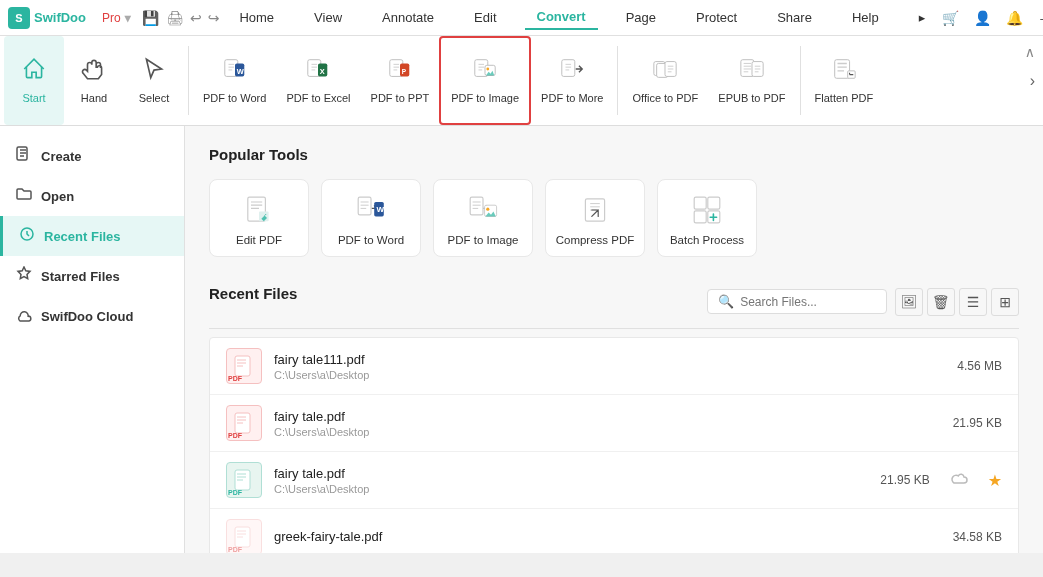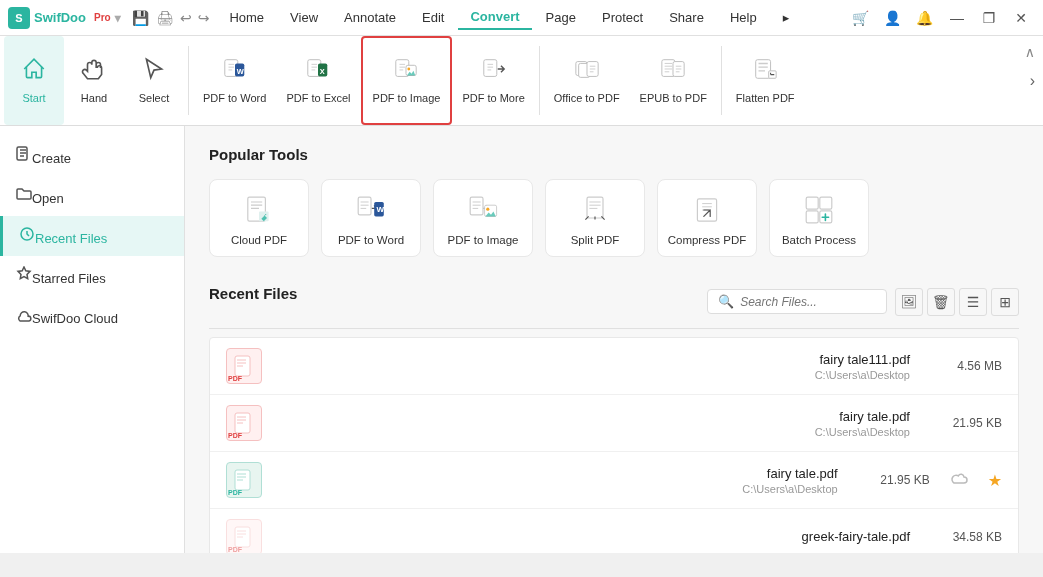--- a/index.html
+++ b/index.html
@@ -7,21 +7,21 @@
 
     
     .title-bar {
       display: flex; align-items: center; background: #fff; height: 36px;
       padding: 0 8px; border-bottom: 1px solid #e0e0e0;
       justify-content: space-between;
     }
     .title-bar-left { display: flex; align-items: center; gap: 8px; }
     .app-logo { display: flex; align-items: center; gap: 4px; font-weight: 700; font-size: 13px; color: #2bb5a0; }
     .app-logo .logo-icon { width: 22px; height: 22px; background: #2bb5a0; border-radius: 4px; display: flex; align-items: center; justify-content: center; color: white; font-size: 11px; font-weight: bold; }
-    .title-bar-nav { display: flex; gap: 2px; }
+    .title-bar-nav { display: flex; gap: 16px; }
     .title-bar-nav button {
       background: none; border: none; padding: 4px 12px; font-size: 13px;
       color: #333; cursor: pointer; border-radius: 3px;
     }
     .title-bar-controls { display: flex; align-items: center; gap: 4px; }
     .title-bar-controls button {
       background: none; border: none; width: 28px; height: 28px; cursor: pointer;
       display: flex; align-items: center; justify-content: center; font-size: 14px; color: #555;
       border-radius: 3px;
     }
@@ -54,23 +54,23 @@
 
     
     .main-layout { display: flex; height: calc(577px - 36px - 90px - 24px); }
 
     
     .sidebar {
       width: 185px; background: #fff; border-right: 1px solid #e0e0e0;
       display: flex; flex-direction: column; padding: 10px 0;
     }
     .sidebar-item {
-      display: flex; align-items: flex-end; gap: 0;
+      display: flex; align-items: center; gap: 9px;
       padding: 10px 16px; cursor: pointer; border-radius: 0;
-      color: #333; font-size: 13px;
+      color: #333; font-size: 13px; font-weight: bold;
     }
     .sidebar-item.active { background: #e6f7f5; color: #2bb5a0; border-left: 3px solid #2bb5a0; }
     .sidebar-item .s-icon { font-size: 16px; color: #555; }
     .sidebar-item.active .s-icon { color: #2bb5a0; }
 
     
     .content-area {
       flex: 1; background: #f7f7f7; overflow-y: auto; padding: 20px 24px;
     }
 
@@ -89,21 +89,21 @@
 
     
     .recent-header {
       display: flex; align-items: center; justify-content: space-between; margin-bottom: 10px;
     }
     .search-box {
       display: flex; align-items: center; background: #fff; border: 1px solid #ddd;
       border-radius: 4px; padding: 4px 10px; gap: 6px; width: 180px;
     }
     .search-box input {
-      border: none; outline: none; font-size: 12px; color: #999; background: transparent; width: 140px; font-style: italic;
+      border: none; outline: none; font-size: 12px; color: #999; background: transparent; width: 140px;
     }
     .view-controls { display: flex; gap: 4px; align-items: center; }
     .view-btn {
       background: none; border: 1px solid #ddd; border-radius: 3px;
       width: 28px; height: 28px; display: flex; align-items: center; justify-content: center;
       cursor: pointer; color: #555; font-size: 14px;
     }
     .delete-btn {
       background: none; border: 1px solid #ddd; border-radius: 3px;
       width: 28px; height: 28px; display: flex; align-items: center; justify-content: center;
@@ -118,42 +118,42 @@
     }
     .file-row:last-child { border-bottom: none; }
     .file-icon {
       width: 36px; height: 36px; background: #e8f5fe; border-radius: 4px;
       display: flex; align-items: center; justify-content: center;
       font-size: 10px; font-weight: bold; color: #2196f3; flex-shrink: 0;
       border: 1px solid #b3d9f5; position: relative;
     }
     .file-icon.pdf-icon { background: #fff0f0; color: #e04040; border-color: #f5c0c0; }
     .file-icon.pdf-icon-green { background: #e8f5f0; color: #2bb5a0; border-color: #b0dfd5; }
-    .file-info { flex: 1; text-align: right; }
+    .file-info { flex: 1; }
     .file-name { font-size: 13px; color: #222; font-weight: 500; }
     .file-path { font-size: 11px; color: #999; margin-top: 2px; }
     .file-size { font-size: 12px; color: #555; width: 80px; text-align: right; }
     .file-cloud { font-size: 16px; color: #aaa; margin-left: 8px; }
     .file-star { font-size: 16px; color: #f5a623; margin-left: 8px; }
 
     
     .svg-icon { width: 32px; height: 32px; }
 
     
     .tb-svg { width: 26px; height: 26px; }
   </style>
 </head>
 <body>
 
 <div class="title-bar">
   <div class="title-bar-left">
     <div class="app-logo">
       <div class="logo-icon">S</div>
       <span>SwifDoo</span>
-        <span style="color:#e04040;font-size:10px;font-weight:bold;margin-left:4px;">Pro</span>
+        <span style="color:#e04040;font-size:12px;font-weight:normal;margin-left:12px;">Pro</span>
       <span style="color:#aaa;font-size:12px;">▾</span>
     </div>
 
     <div style="display:flex;gap:6px;margin-left:4px;">
       <span style="font-size:14px;color:#888;cursor:pointer;">💾</span>
       <span style="font-size:14px;color:#888;cursor:pointer;">🖨</span>
       <span style="font-size:14px;color:#888;cursor:pointer;">↩</span>
       <span style="font-size:14px;color:#888;cursor:pointer;">↪</span>
     </div>
 
@@ -229,20 +229,31 @@
       <svg class="tb-svg" viewBox="0 0 28 28" fill="none">
         <rect x="3" y="4" width="14" height="18" rx="2" fill="#fff" stroke="#bbb" stroke-width="1"></rect>
         <rect x="14" y="8" width="10" height="14" rx="2" fill="#217346"></rect>
         <text x="16" y="19" font-size="8" fill="white" font-weight="bold">X</text>
         <path d="M7 9h6M7 12h6M7 15h4" stroke="#ccc" stroke-width="1"></path>
       </svg>
     </span>
     <span class="label">PDF to Excel</span>
   </button>
 
+  <button class="toolbar-btn">
+    <span class="icon">
+      <svg class="tb-svg" viewBox="0 0 28 28" fill="none">
+        <rect x="3" y="4" width="14" height="18" rx="2" fill="#fff" stroke="#bbb" stroke-width="1"></rect>
+        <rect x="14" y="8" width="10" height="14" rx="2" fill="#d24726"></rect>
+        <text x="16" y="19" font-size="7" fill="white" font-weight="bold">P</text>
+        <path d="M7 9h6M7 12h6M7 15h4" stroke="#ccc" stroke-width="1"></path>
+      </svg>
+    </span>
+    <span class="label">PDF to PPT</span>
+  </button>
 
   <button class="toolbar-btn pdf-to-image-btn">
     <span class="icon">
       <svg class="tb-svg" viewBox="0 0 28 28" fill="none">
         <rect x="3" y="4" width="14" height="18" rx="2" fill="#fff" stroke="#bbb" stroke-width="1"></rect>
         <rect x="14" y="10" width="11" height="11" rx="2" fill="#fff" stroke="#bbb" stroke-width="1"></rect>
         <circle cx="17" cy="14" r="1.5" fill="#f5a623"></circle>
         <path d="M15 21l3-4 2 2 2-3 2 5H15z" fill="#2bb5a0" opacity="0.7"></path>
         <path d="M7 9h6M7 12h6M7 15h4" stroke="#ccc" stroke-width="1"></path>
       </svg>
@@ -366,21 +377,21 @@
       <div class="tools-grid">
 
         <div class="tool-card">
           <svg class="svg-icon" viewBox="0 0 40 40" fill="none">
             <rect x="6" y="4" width="22" height="30" rx="2" fill="#fff" stroke="#ccc" stroke-width="1.5"></rect>
             <path d="M10 10h14M10 14h14M10 18h10" stroke="#ccc" stroke-width="1.5"></path>
             <rect x="20" y="22" width="12" height="12" rx="1" fill="#e0f0ee"></rect>
             <path d="M23 31l4-4 3 3-4 4-3-3z" fill="#2bb5a0" opacity="0.8"></path>
             <path d="M27 27l2-2" stroke="#2bb5a0" stroke-width="1"></path>
           </svg>
-          <span class="tc-label">Cloud PDF</span>
+          <span class="tc-label">Edit PDF</span>
         </div>
 
         <div class="tool-card">
           <svg class="svg-icon" viewBox="0 0 40 40" fill="none">
             <rect x="4" y="4" width="16" height="22" rx="2" fill="#fff" stroke="#ccc" stroke-width="1.5"></rect>
             <path d="M7 10h10M7 14h10M7 18h7" stroke="#ccc" stroke-width="1.2"></path>
             <path d="M21 18h5M24 14l2 4" stroke="#555" stroke-width="1.5"></path>
             <rect x="24" y="10" width="12" height="18" rx="2" fill="#2b579a"></rect>
             <text x="27" y="23" font-size="10" fill="white" font-weight="bold">W</text>
           </svg>
@@ -393,28 +404,20 @@
             <path d="M7 10h10M7 14h10M7 18h7" stroke="#ccc" stroke-width="1.2"></path>
             <path d="M21 18h5M24 14l2 4" stroke="#555" stroke-width="1.5"></path>
             <rect x="22" y="14" width="15" height="14" rx="2" fill="#fff" stroke="#ccc" stroke-width="1.2"></rect>
             <circle cx="26" cy="19" r="2" fill="#f5a623"></circle>
             <path d="M23 28l4-5 3 3 3-4 3 6H23z" fill="#2bb5a0" opacity="0.7"></path>
           </svg>
           <span class="tc-label">PDF to Image</span>
         </div>
 
 
-        <div class="tool-card">
-          <svg class="svg-icon" viewBox="0 0 40 40" fill="none">
-            <rect x="10" y="4" width="20" height="26" rx="2" fill="#fff" stroke="#ccc" stroke-width="1.5"></rect>
-            <path d="M13 10h14M13 14h14M13 18h10" stroke="#ccc" stroke-width="1.2"></path>
-            <path d="M8 32l4-4M32 32l-4-4M20 28v4" stroke="#555" stroke-width="1.5"></path>
-          </svg>
-          <span class="tc-label">Split PDF</span>
-        </div>
 
         <div class="tool-card">
           <svg class="svg-icon" viewBox="0 0 40 40" fill="none">
             <rect x="8" y="6" width="24" height="28" rx="2" fill="#fff" stroke="#ccc" stroke-width="1.5"></rect>
             <path d="M14 12h12M14 16h12M14 20h8" stroke="#ccc" stroke-width="1.2"></path>
             <path d="M16 28l8-8M16 20h8v8" stroke="#555" stroke-width="1.5" fill="none" stroke-linecap="round"></path>
           </svg>
           <span class="tc-label">Compress PDF</span>
         </div>
 

